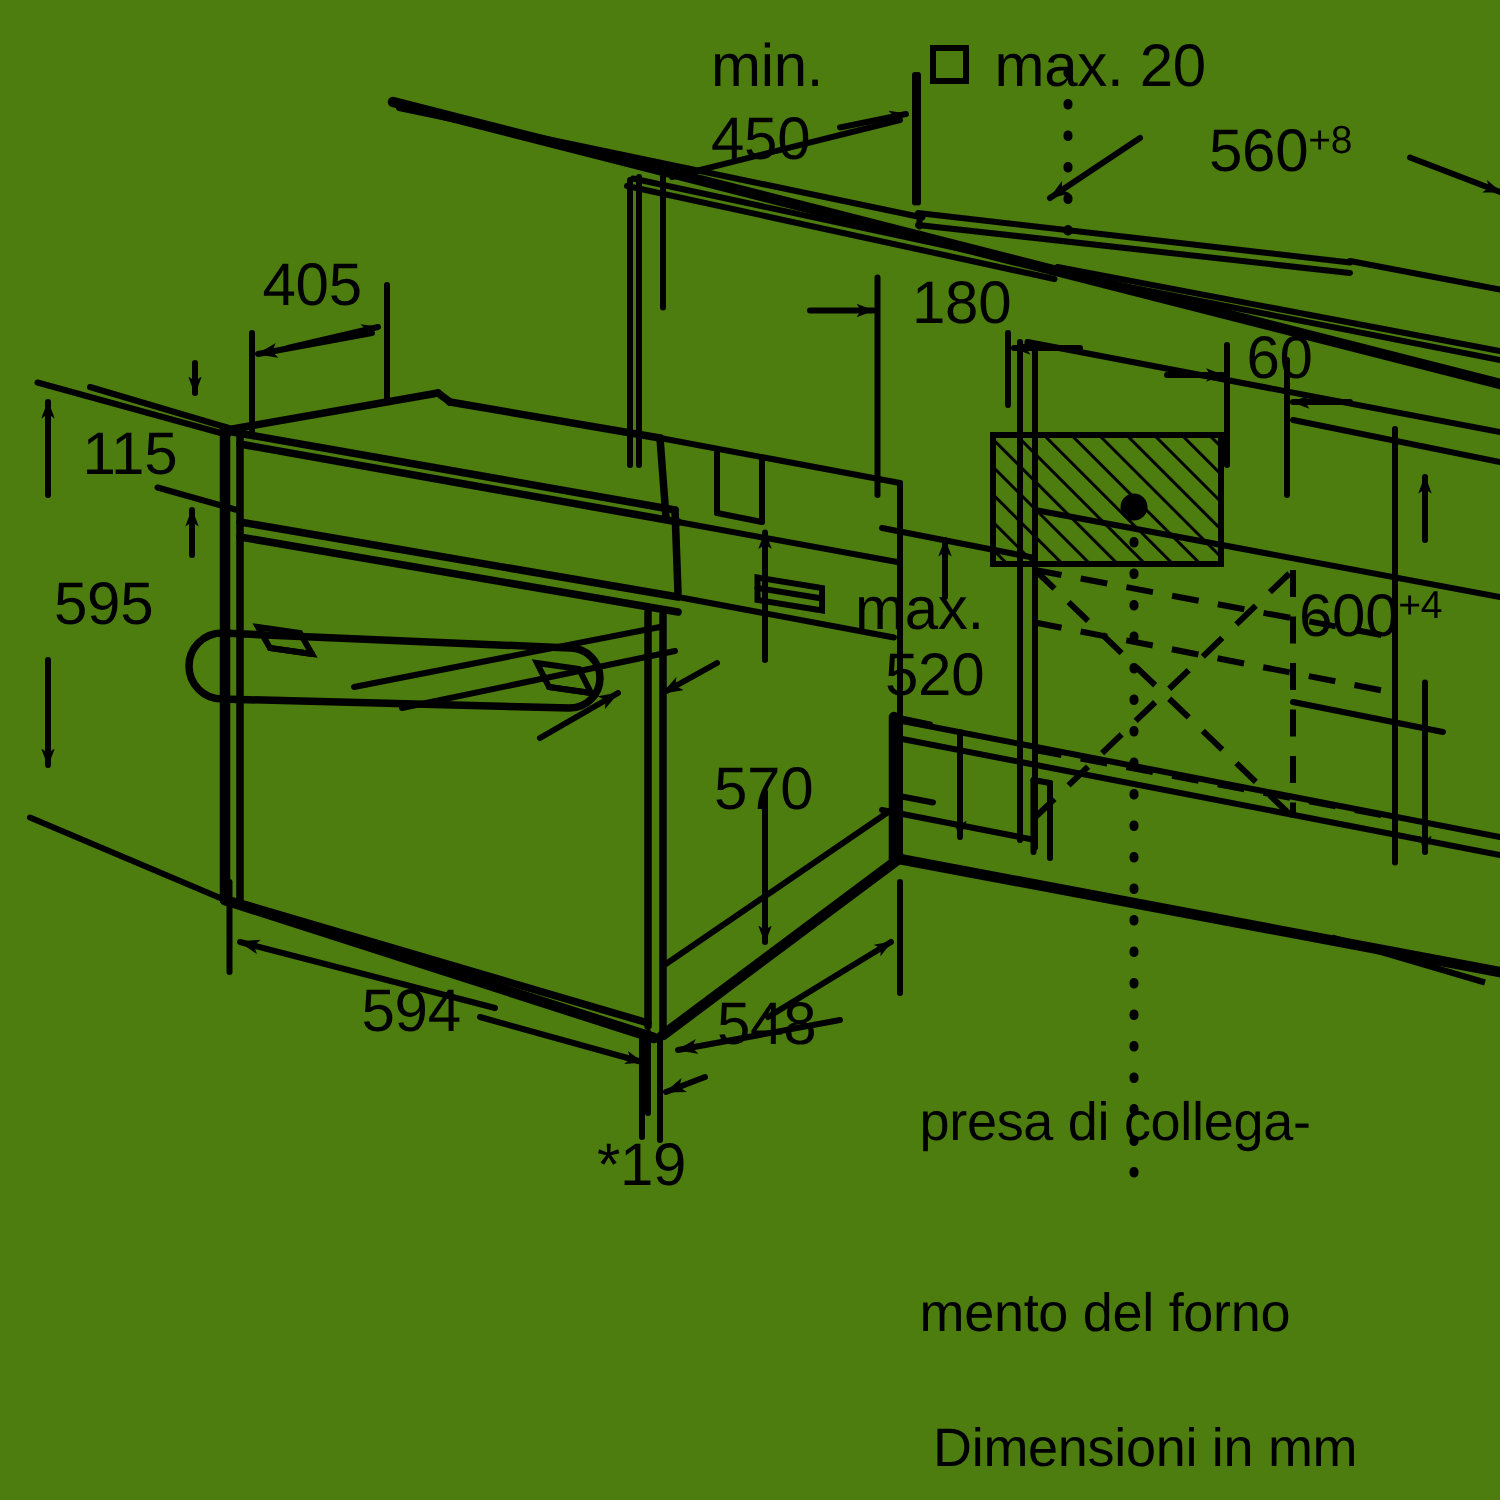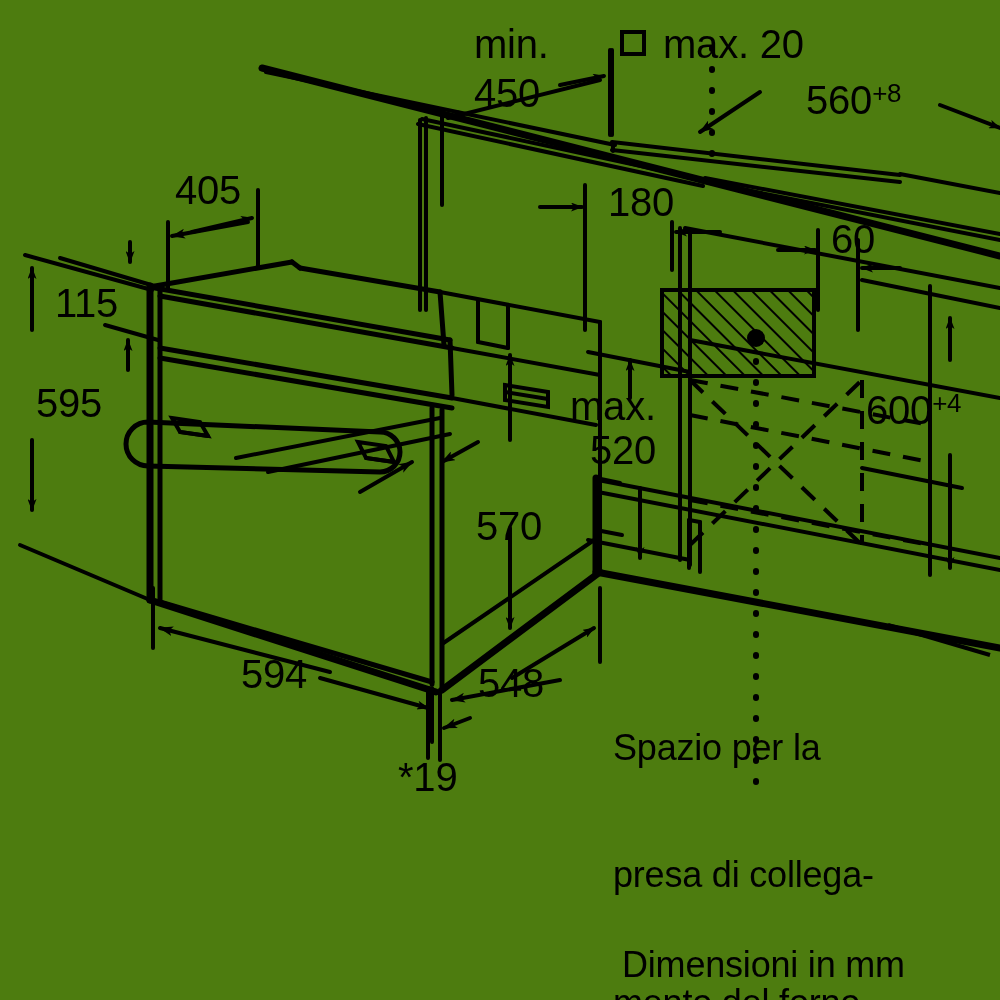--- a/index.html
+++ b/index.html
@@ -262,21 +262,20 @@
 
   <div class="lbl dim" style="left:476px; top:506px;text-align:right;">570</div>
 
   <div class="lbl dim" style="left:241px; top:654px;">594</div>
 
   <div class="lbl dim" style="left:478px; top:663px;">548</div>
 
   <div class="lbl dim" style="left:398px; top:757px;">*19</div>
 
   <div class="lbl note multiline" style="left:613px; top:642px;">
-    <div>Spazio per la</div>
     <div>presa di collega-</div>
     <div>mento del forno</div>
     
   </div>
 
 
   <div class="lbl note" style="left:622px; top:947px;">Dimensioni in mm</div>
 
 </div>
 

